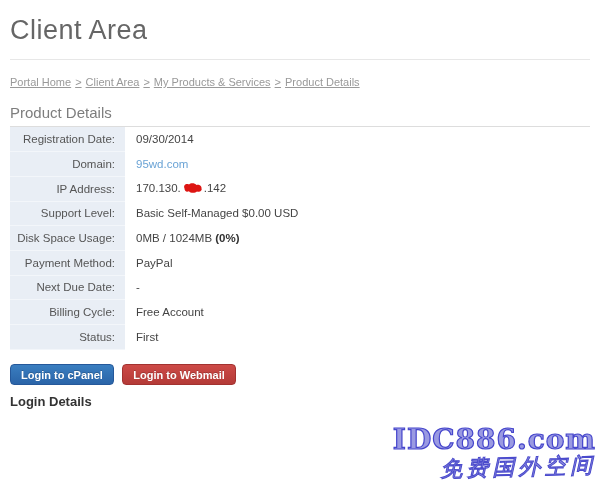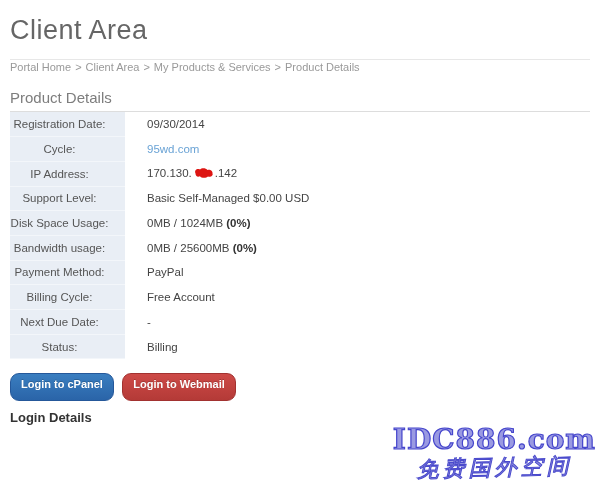--- a/index.html
+++ b/index.html
@@ -18,23 +18,24 @@
     font-weight: 400;
     color: #666;
     letter-spacing: 0.5px;
   }
   .top-divider {
     border: none;
     border-top: 1px solid #e7e7e7;
     margin-top: 13px;
   }
   .breadcrumb {
-    margin-top: 1px;
+    margin-top: 16px;
     font-size: 11px;
     color: #999;
+    text-decoration: underline;
   }
   .breadcrumb a {
     color: #999;
     text-decoration: none;
   }
   .breadcrumb .sep { margin: 0 4px; color: #999; }
 
   h2.section-title {
     margin-top: 16px;
     font-size: 15px;
@@ -48,49 +49,49 @@
     border-collapse: collapse;
     width: 580px;
     margin-top: 0px;
   }
   table.details th {
     background: #e9eef5;
     width: 115px;
     font-weight: 400;
     font-size: 11.5px;
     color: #555;
-    text-align: center;
-    padding-right: 16px;
+    text-align: right;
+    padding-right: 10px;
     height: 24.7px;
     border-bottom: 1px solid #f3f6fa;
     white-space: nowrap;
   }
   table.details td {
     font-size: 11.5px;
     color: #444;
-    padding-left: 22px;
+    padding-left: 11px;
     height: 24.7px;
     white-space: nowrap;
   }
   table.details td b { font-weight: 700; color: #333; }
   table.details a {
     color: #6aa3d5;
     text-decoration: none;
   }
   .scribble { display: inline-block; vertical-align: -2px; margin: 0 1px; }
 
   .btn-row { margin-top: 14px; }
   .btn {
     display: inline-block;
     font-size: 11px;
     font-weight: 700;
     color: #fff;
     text-decoration: none;
-    padding: 4px 10px 10px 10px;
-    border-radius: 9px;
+    padding: 4px 10px 3px 10px;
+    border-radius: 4px;
     margin-right: 4px;
     text-shadow: 0 -1px 0 rgba(0,0,0,0.2);
   }
   .btn-blue {
     background: linear-gradient(#3a7ec0, #2a64a8);
     border: 1px solid #25589a;
   }
   .btn-red {
     background: linear-gradient(#cd4a47, #b43a37);
     border: 1px solid #a23230;
@@ -101,21 +102,21 @@
     margin-top: 9px;
     font-size: 13px;
     font-weight: 700;
     color: #333;
   }
 
   .watermark {
     position: absolute;
     right: 4px;
     top: 426px;
-    text-align: center;
+    text-align: right;
     pointer-events: none;
     line-height: 1;
   }
   .wm-brand {
     font-family: "DejaVu Serif", serif;
     font-weight: 700;
     font-size: 28px;
     color: #9a9ae2;
     -webkit-text-stroke: 1.2px #4646cc;
     letter-spacing: 1px;
@@ -146,66 +147,62 @@
 
   <table class="details">
     <tbody>
   <tr>
     <th>Registration Date:</th>
     <td>09/30/2014</td>
   </tr>
 
 
   <tr>
-    <th>Cycle:</th>
+    <th>Domain:</th>
     <td><a href="#">95wd.com</a></td>
   </tr>
 
   <tr>
     <th>IP Address:</th>
     <td><span>170.130.</span><span class="scribble"><svg width="21" height="12" viewBox="0 0 21 12">
                 <path d="M2.5,6.5 C1,3.5 4,1 7,2.5 C8.5,0.5 13,0.8 14.5,3 C17,2 20,4 19.5,6.5 C20.5,8.5 17.5,10.5 15,9.5 C13,11.5 8,11 7,9.2 C4.5,10.5 2.5,9 2.5,6.5 Z" fill="#dd1512"></path>
               </svg></span><span>.142</span></td>
   </tr>
 
   <tr>
     <th>Support Level:</th>
     <td>Basic Self-Managed $0.00 USD</td>
   </tr>
 
   <tr>
     <th>Disk Space Usage:</th>
     <td><span>0MB / 1024MB </span><b>(0%)</b></td>
   </tr>
 
-  <tr>
-    <th>Bandwidth usage:</th>
-    <td><span>0MB / 25600MB </span><b>(0%)</b></td>
-  </tr>
 
   <tr>
     <th>Payment Method:</th>
     <td>PayPal</td>
   </tr>
 
 
 
   <tr>
+    <th>Next Due Date:</th>
+    <td>-</td>
+  </tr>
+
+  <tr>
     <th>Billing Cycle:</th>
     <td>Free Account</td>
   </tr>
 
   <tr>
-    <th>Next Due Date:</th>
-    <td>-</td>
-  </tr>
-
-  <tr>
     <th>Status:</th>
-    <td>Billing</td>
+    <td>First</td>
   </tr>
 </tbody>
   </table>
 
   <div class="btn-row">
     <a href="#" class="btn btn-blue">Login to cPanel</a>
     <a href="#" class="btn btn-red">Login to Webmail</a>
   </div>
 
   <h3 class="login-details-title">Login Details</h3>

